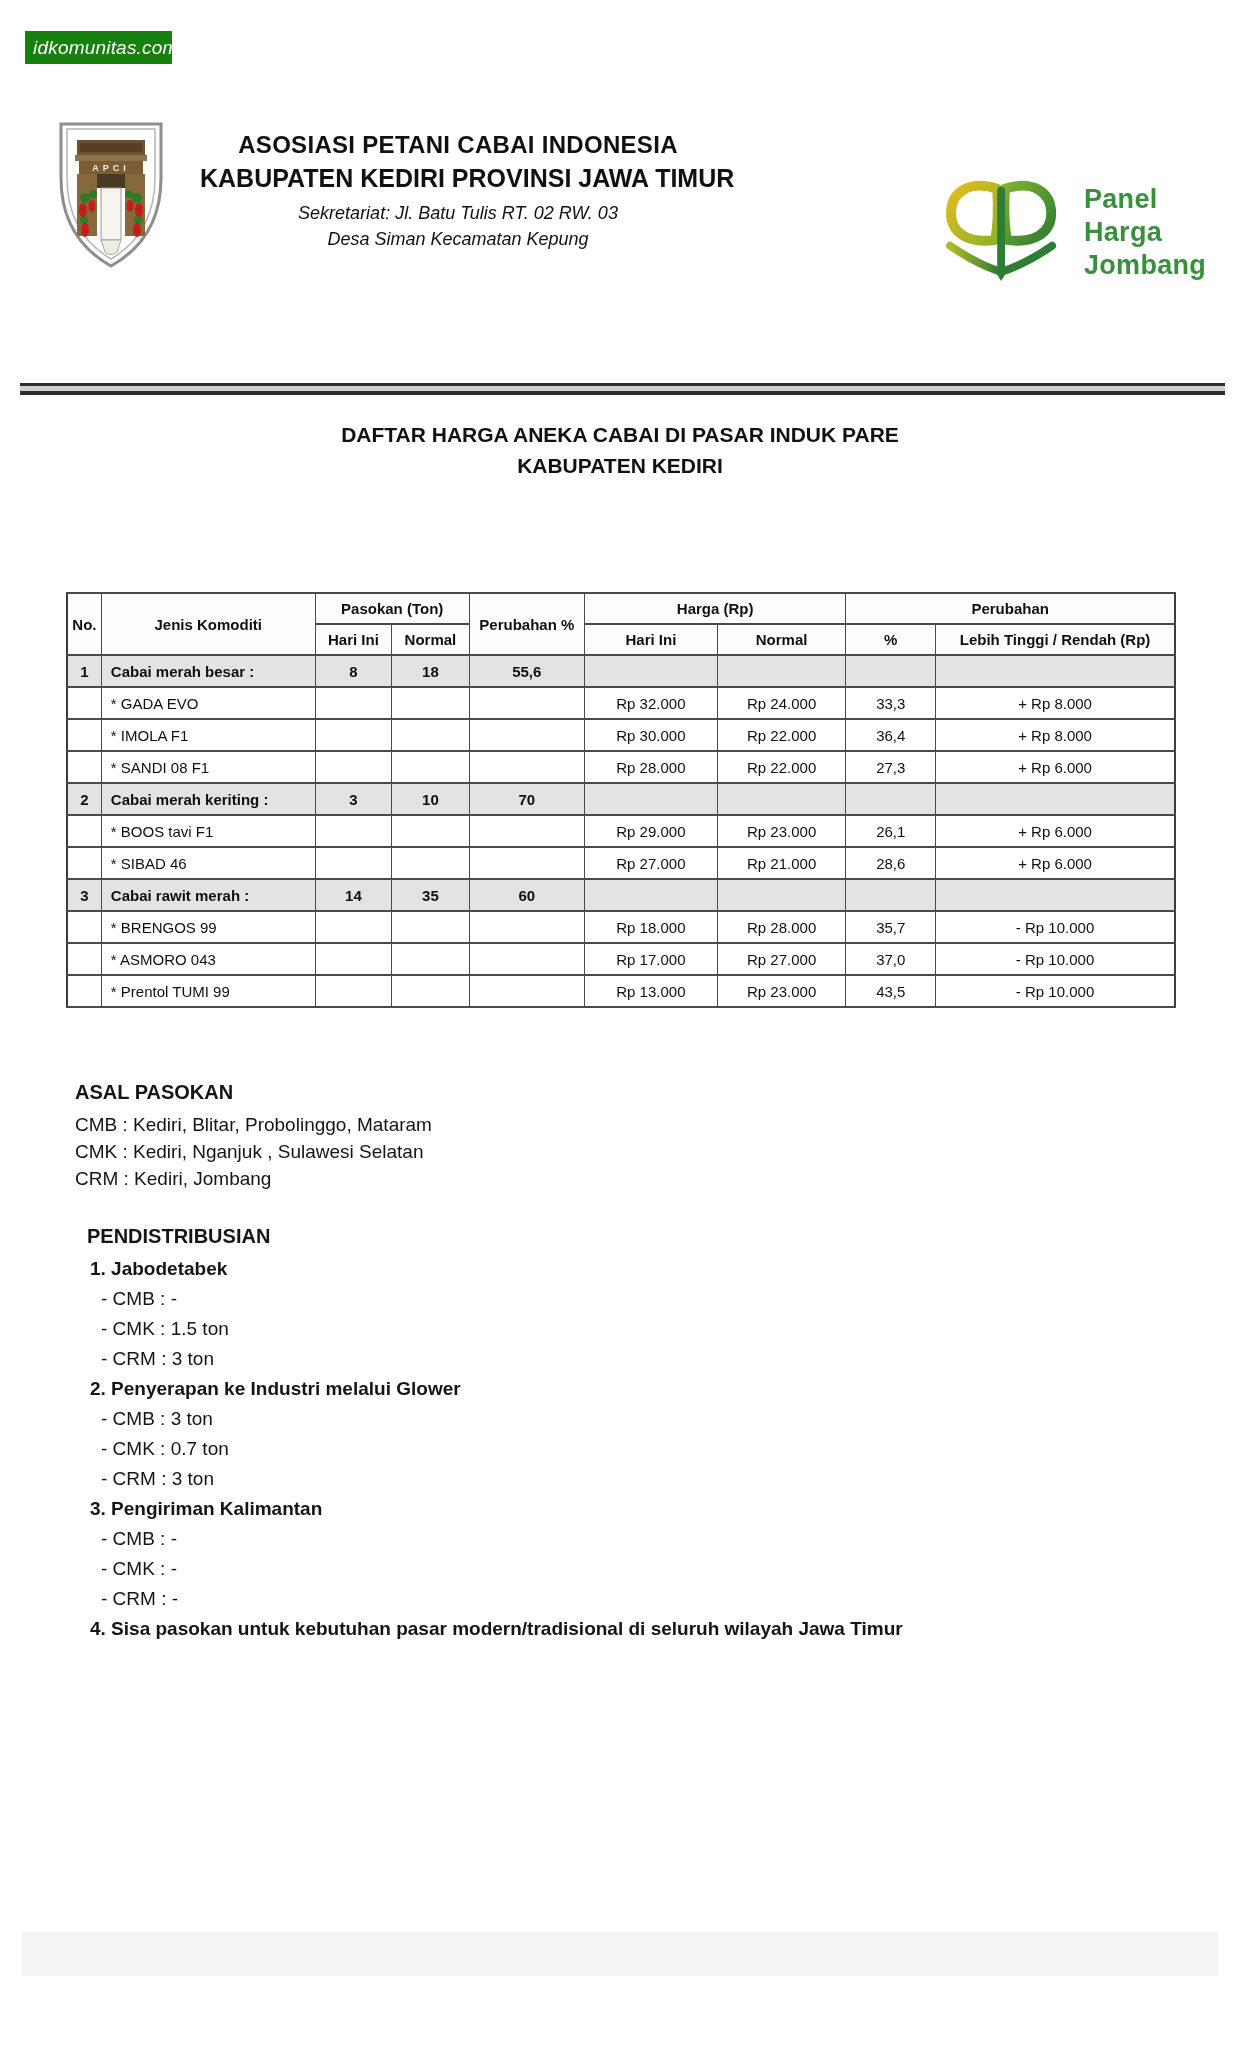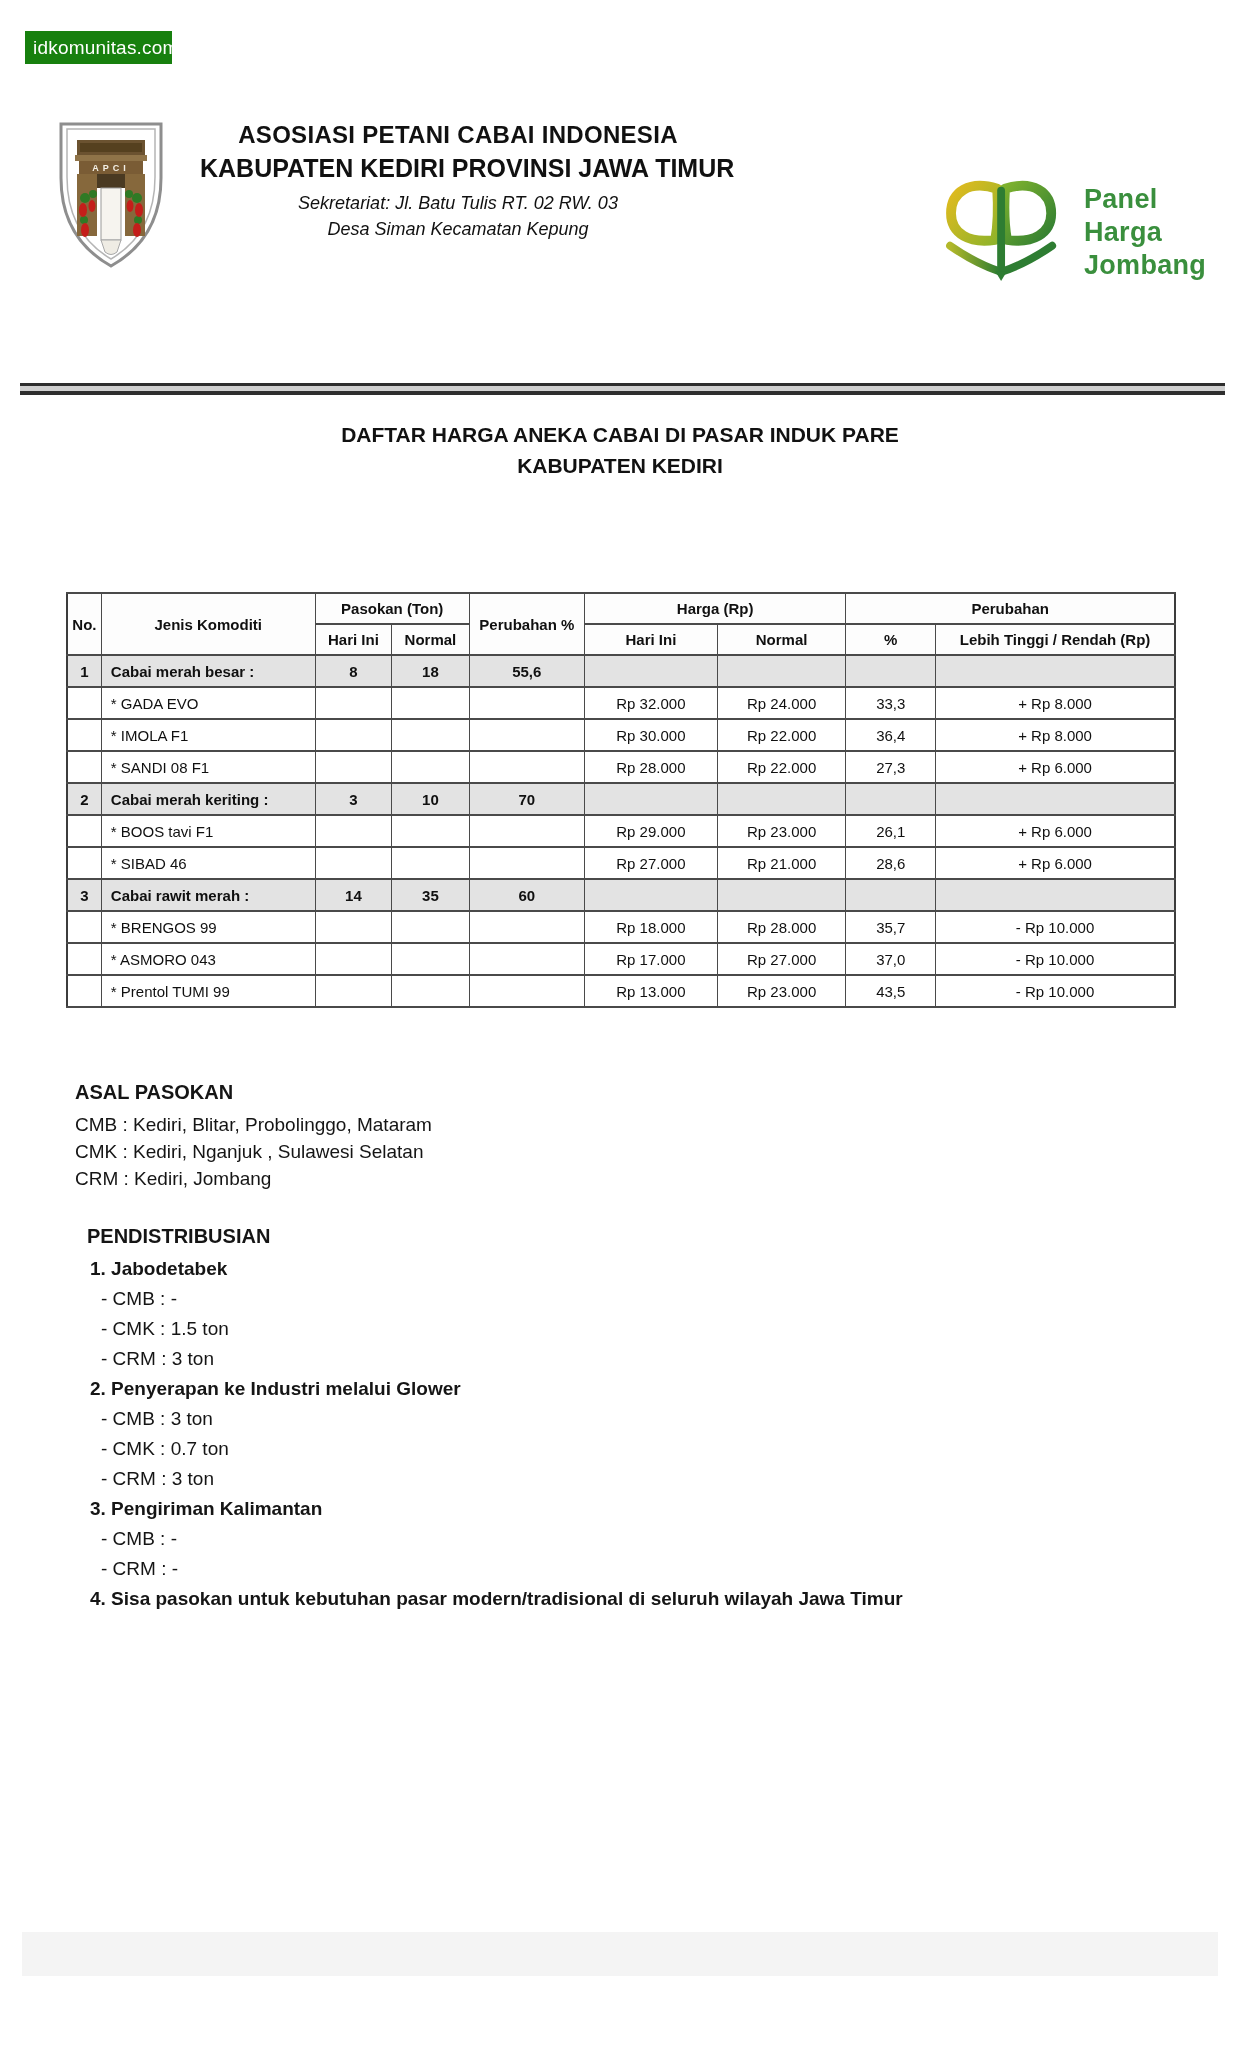--- a/index.html
+++ b/index.html
@@ -9,21 +9,21 @@
     font-family:"Liberation Sans", sans-serif; color:#1c1c1c; overflow:hidden;
   }
   
   .banner {
     position:absolute; left:25px; top:31px; width:147px; height:33px;
     display:flex; align-items:center; padding-left:8px;
     color:#ffffff; font-size:19px; letter-spacing:0.2px;
   }
   
   .shield { position:absolute; left:55px; top:120px; width:112px; height:150px; }
-  .org-block { position:absolute; left:200px; top:121px; width:516px; text-align:center; color:#111; }
+  .org-block { position:absolute; left:200px; top:131px; width:516px; text-align:center; color:#111; }
   .org-l1 { font-size:24px; font-weight:bold; letter-spacing:0.3px; }
   .org-l2 { font-size:24px; font-weight:bold; margin-top:7px; }
   .org-l3 { font-size:25px; font-weight:bold; margin-top:5px; white-space:nowrap; }
   .org-i1 { font-size:18px; font-style:italic; margin-top:10px; }
   .org-i2 { font-size:18px; font-style:italic; margin-top:5px; }
   .phh { position:absolute; left:938px; top:175px; width:270px; display:flex; }
   .phh-icon { width:138px; height:110px; }
   .phh-text { margin-left:8px; padding-top:8px; font-size:27px; font-weight:bold; line-height:33px; color:#3a8f3d; letter-spacing:0.3px; }
   
   .double-rule {
@@ -58,21 +58,21 @@
   .pend .sec-title { font-weight:bold; margin-left:15px; line-height:30px; }
   .pend .sec-item { margin-left:26px; line-height:30px; }
   
   .footer-band { position:absolute; left:22px; top:1932px; width:1196px; height:44px; background:#f4f4f4; }
 </style>
 </head>
 <body>
 
 <div class="page">
 
-  <div class="banner" style="background:#17800e;">
+  <div class="banner" style="background:#17800e;font-style:italic;">
     <span>idkomunitas.com</span>
   </div>
 
   <div class="shield">
     <svg width="112" height="150" viewBox="0 0 112 150">
       <path d="M6 4 L106 4 L106 58 Q106 118 56 146 Q6 118 6 58 Z" fill="#ffffff" stroke="#8e8e8e" stroke-width="3"></path>
       <path d="M12 9 L100 9 L100 57 Q100 113 56 139 Q12 113 12 57 Z" fill="#ffffff" stroke="#b5b5b5" stroke-width="1.5"></path>
 
       <rect x="22" y="20" width="68" height="15" fill="#6b5230"></rect>
       <rect x="25" y="23" width="62" height="9" fill="#55401f"></rect>
@@ -319,20 +319,21 @@
     <div class="sec-item">- CMK : 1.5 ton</div>
     <div class="sec-item">- CRM : 3 ton</div>
 
     <div class="sec-title">2. Penyerapan ke Industri melalui Glower</div>
     <div class="sec-item">- CMB : 3 ton</div>
     <div class="sec-item">- CMK : 0.7 ton</div>
     <div class="sec-item">- CRM : 3 ton</div>
 
     <div class="sec-title">3. Pengiriman Kalimantan</div>
     <div class="sec-item">- CMB : -</div>
+    <div class="sec-item">- CMK : -</div>
     <div class="sec-item">- CRM : -</div>
 
     <div class="sec-title">4. Sisa pasokan untuk kebutuhan pasar modern/tradisional di seluruh wilayah Jawa Timur</div>
   </div>
 
   <div class="footer-band"></div>
 
 </div>
 
 </body></html>

